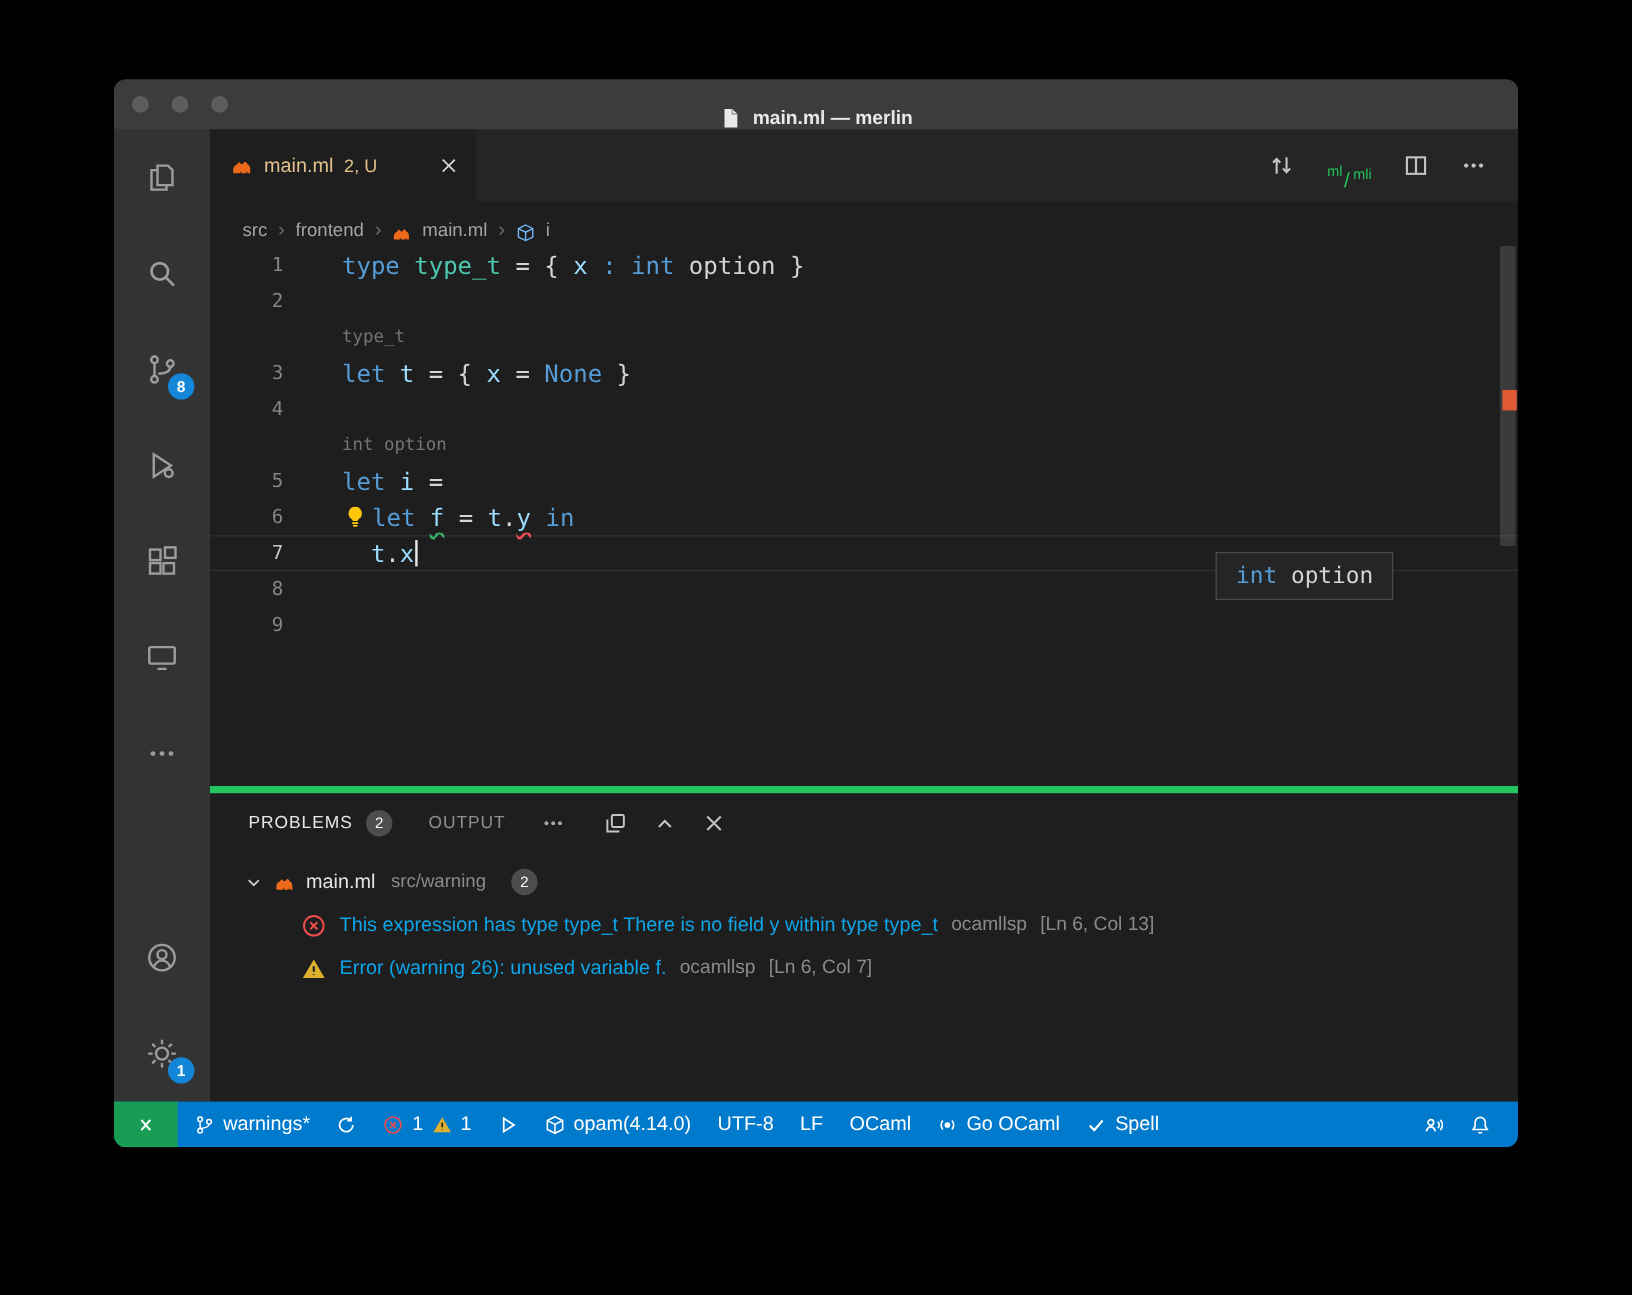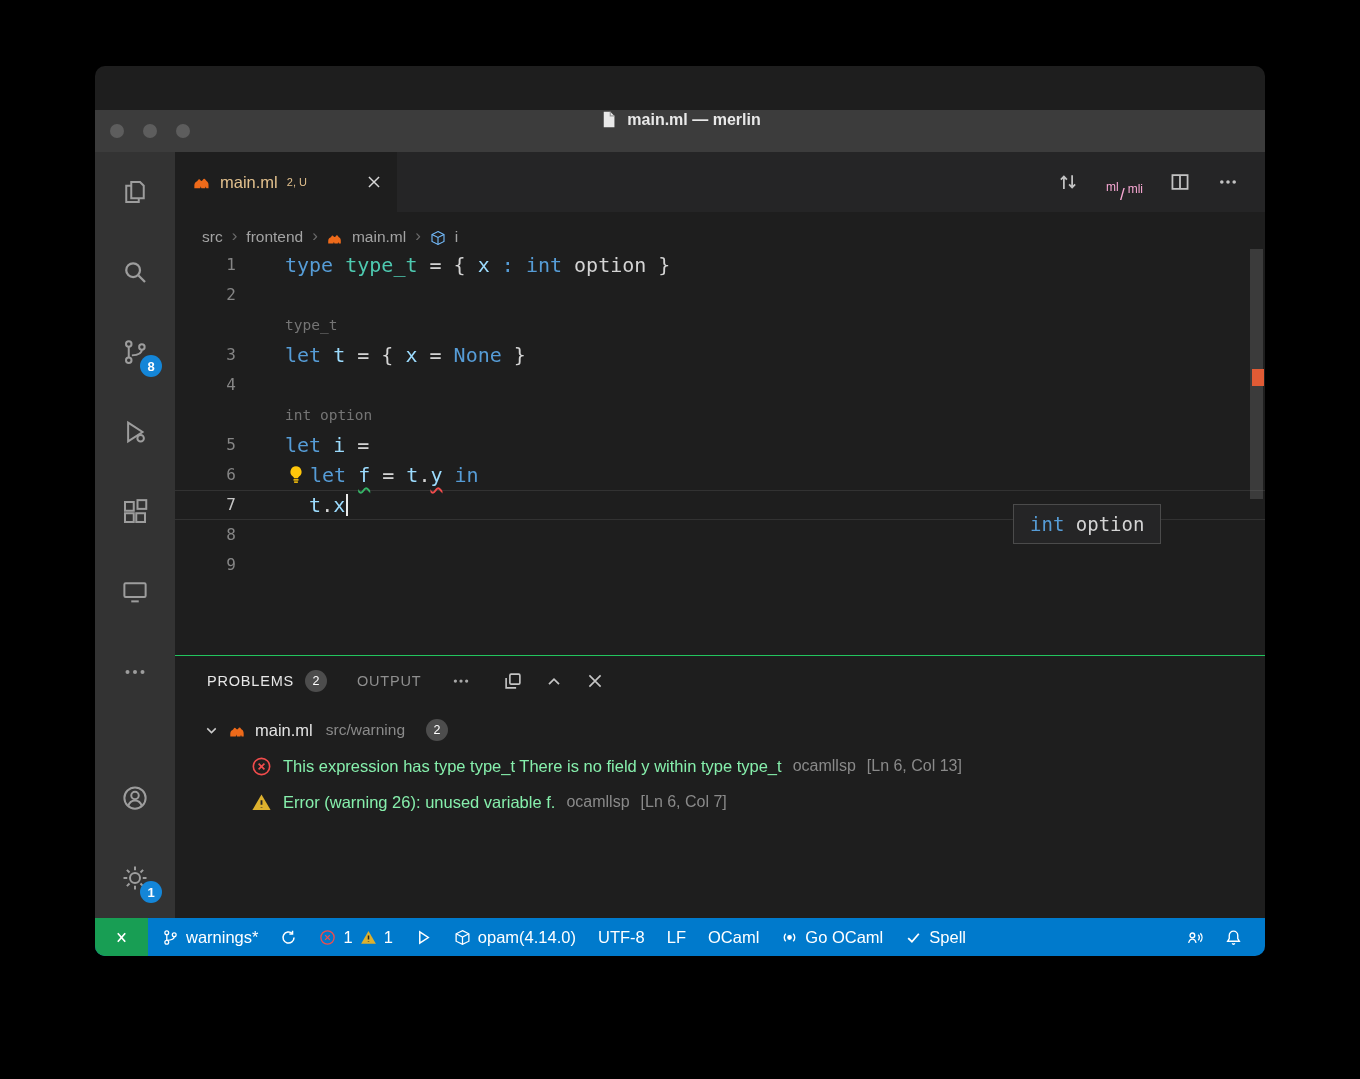--- a/index.html
+++ b/index.html
@@ -4,21 +4,21 @@
 <style>
   * { margin:0; padding:0; box-sizing:border-box; }
   html,body { width:1360px; height:1079px; background:#000; overflow:hidden;
               font-family:"Liberation Sans",sans-serif; }
   .window { position:absolute; left:95px; top:66px; width:1170px; height:890px;
             border-radius:10px; background:#1e1e1e; overflow:hidden;
             display:flex; flex-direction:column; box-shadow:0 25px 70px rgba(0,0,0,.7); }
 
   
   .titlebar { flex:0 0 42px; background:#3c3c3c; position:relative;
-              display:flex; align-items:flex-start; justify-content:center;margin-top:44px; }
+              display:flex; align-items:flex-end; justify-content:center; }
   .traffic { position:absolute; left:15px; top:0; height:100%; display:flex; align-items:center; gap:19px; }
   .tl { width:14px; height:14px; border-radius:50%; background:#5d5d5d; }
   .title { color:#e8e8e8; font-weight:bold; font-size:16px; display:flex; gap:9px; align-items:center; }
   .icon { display:inline-flex; align-items:center; justify-content:center; }
   .icon svg { display:block; }
 
   
   .bodyrow { flex:1; display:flex; min-height:0; }
   .activitybar { width:80px; background:#333333; display:flex; flex-direction:column; color:#9d9d9d; }
   .ab-item { height:80px; display:flex; align-items:center; justify-content:center; position:relative; cursor:pointer; }
@@ -28,26 +28,26 @@
               display:flex; align-items:center; justify-content:center; }
   .ab-bottom { margin-top:auto; }
 
   .main { flex:1; display:flex; flex-direction:column; min-width:0; position:relative; }
 
   
   .tabstrip { flex:0 0 60px; background:#252526; display:flex; align-items:stretch; }
   .tab { width:222px; background:#1e1e1e; display:flex; align-items:center; padding:0 14px 0 18px; gap:9px; }
   .tab .icon svg { width:18px; height:18px; }
   .tab-label { color:#e2c08d; font-size:16.5px; }
-  .tab-deco { color:#e2c08d; font-size:11px; }
+  .tab-deco { color:#e2c08d; font-size:15px; }
   .tab-close { margin-left:auto; color:#d8d8d8; }
   .tab-close svg { width:17px; height:17px; }
   .tab-actions { margin-left:auto; display:flex; align-items:center; gap:26px; padding-right:26px; color:#c2c2c2; }
   .tab-actions .icon svg { width:22px; height:22px; }
-  .mlmli { position:relative; width:38px; height:32px; display:inline-block; color:#f9a8d4;margin-top:27px; }
+  .mlmli { position:relative; width:38px; height:32px; display:inline-block; color:#22c55e;margin-top:27px; }
   .mlmli .m-top { position:absolute; left:1px; top:0; font-size:12px; }
   .mlmli .m-slash { position:absolute; left:15px; top:5px; font-size:17px; }
   .mlmli .m-bot { position:absolute; right:0; bottom:16px; font-size:12px; }
 
   
   .breadcrumb { flex:0 0 34px; display:flex; align-items:flex-end; padding-left:27px; gap:9px;
                 color:#a3a3a3; font-size:15.5px; }
   .breadcrumb .icon svg { width:16px; height:16px; }
   .bc-sep { color:#6b6b6b; font-size:17px; }
   .bc { cursor:pointer; }
@@ -71,21 +71,21 @@
             text-decoration-color:#35b567; text-decoration-thickness:2px; text-underline-offset:5px; }
   .cursor { display:inline-block; width:2px; height:22px; background:#eaeaea; vertical-align:-4px; margin-left:1px; }
   .bulb { width:21px; height:21px; vertical-align:-3px; margin-right:4px; }
   .bulb svg { width:20px; height:20px; }
   .tooltip { position:absolute; left:838px; top:258px; background:#252526; border:1px solid #4b4b4b;
              padding:8px 16px; font-size:19px; white-space:pre; }
   .scroll-thumb { position:absolute; right:2px; top:3px; width:13px; height:250px; background:rgba(121,121,121,.32); }
   .ruler-mark { position:absolute; right:1px; top:123px; width:12px; height:17px; background:#e05b35; }
 
   
-  .panel { flex:0 0 263px; border-top:1px solid #22c55e; display:flex; flex-direction:column; }
+  .panel { flex:0 0 263px; border-top:6px solid #22c55e; display:flex; flex-direction:column; }
   .panel-header { flex:0 0 50px; display:flex; align-items:center; padding:0 22px 0 32px; }
   .panel-tab { font-size:14.5px; letter-spacing:.8px; color:#8f8f8f; display:flex; gap:11px;
                align-items:center; margin-right:30px; cursor:pointer; }
   .panel-tab.active { color:#e7e7e7; }
   .badge { min-width:22px; height:22px; border-radius:11px; background:#4d4d4d; color:#fff; font-size:12.5px;
            letter-spacing:0; display:inline-flex; align-items:center; justify-content:center; padding:0 6px; }
   .panel-more { color:#a8a8a8; margin-right:12px; }
   .panel-more svg { width:20px; height:20px; }
   .filter { margin-left:auto; width:495px; height:36px; background:#3c3c3c; border-radius:3px;
             display:flex; align-items:center; padding:0 10px 0 12px; }
@@ -99,21 +99,21 @@
 
   .tree { padding-top:6px; }
   .tree-file { height:36px; display:flex; align-items:center; padding-left:28px; gap:9px; cursor:pointer; }
   .tree-file .icon svg { width:17px; height:17px; }
   .twistie { color:#cccccc; }
   .fname { color:#e3e3e3; font-size:16.5px; }
   .fpath { color:#8a8a8a; font-size:15.5px; margin-left:4px; }
   .tree-file .badge { margin-left:12px; }
   .tree-item { height:36px; display:flex; align-items:center; padding-left:76px; gap:11px; cursor:pointer; }
   .sev svg { width:21px; height:21px; }
-  .msg { color:#86efac; font-size:16.5px; }
+  .msg { color:#0ea5e9; font-size:16.5px; }
   .srcname, .loc { color:#8a8a8a; font-size:16px; }
 
   
   .statusbar { flex:0 0 38px; background:#007acc; display:flex; align-items:stretch; color:#fff; font-size:16.5px; }
   .sb-left { display:flex; align-items:stretch; }
   .sb-item { display:flex; align-items:center; gap:7px; padding:0 11px; cursor:pointer; }
   .sb-item .icon svg { width:17px; height:17px; }
   .sb-item.remote { background:#189e54; padding:0 18px; margin-right:3px; }
   .sb-right { margin-left:auto; display:flex; padding-right:12px; }
 </style>

